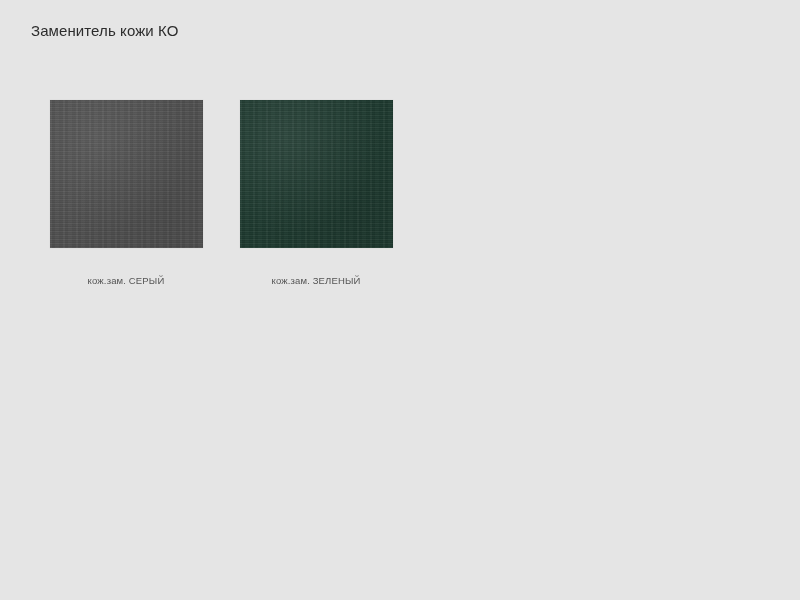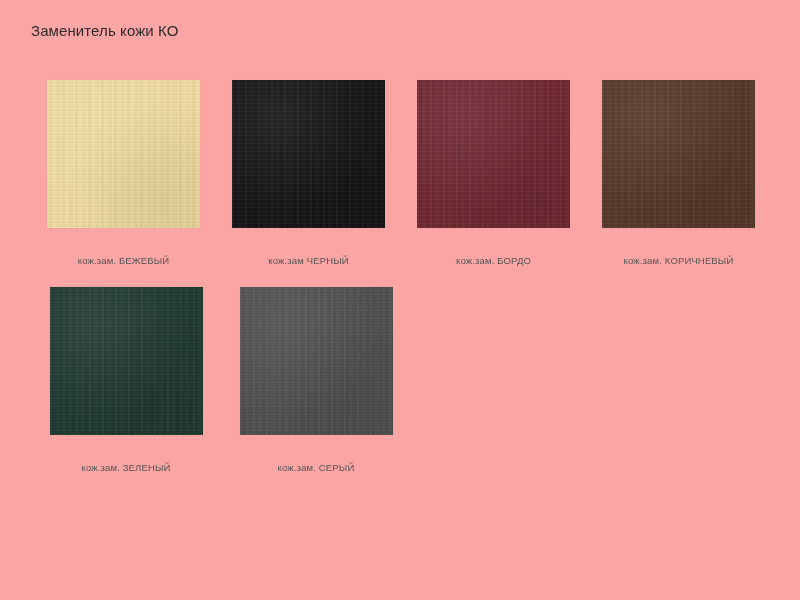--- a/index.html
+++ b/index.html
@@ -13,21 +13,21 @@
     background: #ffffff;
     font-family: "Liberation Sans", "DejaVu Sans", sans-serif;
     overflow: hidden;
     -webkit-font-smoothing: antialiased;
   }
 
   .page {
     position: relative;
     width: 800px;
     height: 600px;
-    background: #fca5a5;
+    background: #e5e5e5;
   }
 
   .page-title {
     position: absolute;
     left: 31px;
     top: 21px;
     font-size: 15px;
     line-height: 20px;
     color: #2c2c2c;
     font-weight: 400;
@@ -121,54 +121,31 @@
 </style>
 </head>
 <body style="background-color: rgb(255, 255, 255);">
 
 <div class="page">
 
   <div class="page-title" style="color: rgb(44, 44, 44);">Заменитель кожи КО</div>
 
   <div class="swatch-grid">
 
-    <div class="swatch-row row-1">
-
-      <div class="swatch-cell">
-        <div class="swatch-chip" style="background-color: rgb(239, 220, 160);"></div>
-        <div class="swatch-caption" style="color: rgb(85, 85, 85);">кож.зам. БЕЖЕВЫЙ</div>
-      </div>
-
-      <div class="swatch-cell">
-        <div class="swatch-chip" style="background-color: rgb(19, 19, 19);"></div>
-        <div class="swatch-caption" style="color: rgb(85, 85, 85);">кож.зам ЧЕРНЫЙ</div>
-      </div>
-
-      <div class="swatch-cell">
-        <div class="swatch-chip" style="background-color: rgb(110, 38, 48);"></div>
-        <div class="swatch-caption" style="color: rgb(85, 85, 85);">кож.зам. БОРДО</div>
-      </div>
-
-      <div class="swatch-cell">
-        <div class="swatch-chip" style="background-color: rgb(85, 54, 38);"></div>
-        <div class="swatch-caption" style="color: rgb(85, 85, 85);">кож.зам. КОРИЧНЕВЫЙ</div>
-      </div>
-
-    </div>
 
     <div class="swatch-row row-2">
 
       <div class="swatch-cell">
-        <div class="swatch-chip" style="background-color: rgb(29, 56, 46);"></div>
-        <div class="swatch-caption" style="color: rgb(85, 85, 85);">кож.зам. ЗЕЛЕНЫЙ</div>
+        <div class="swatch-chip" style="background-color: rgb(78, 78, 78);"></div>
+        <div class="swatch-caption" style="color: rgb(85, 85, 85);">кож.зам. СЕРЫЙ</div>
       </div>
 
       <div class="swatch-cell">
-        <div class="swatch-chip" style="background-color: rgb(78, 78, 78);"></div>
-        <div class="swatch-caption" style="color: rgb(85, 85, 85);">кож.зам. СЕРЫЙ</div>
+        <div class="swatch-chip" style="background-color: rgb(29, 56, 46);"></div>
+        <div class="swatch-caption" style="color: rgb(85, 85, 85);">кож.зам. ЗЕЛЕНЫЙ</div>
       </div>
 
 
     </div>
 
   </div>
 
 </div>
 
 </body></html>

